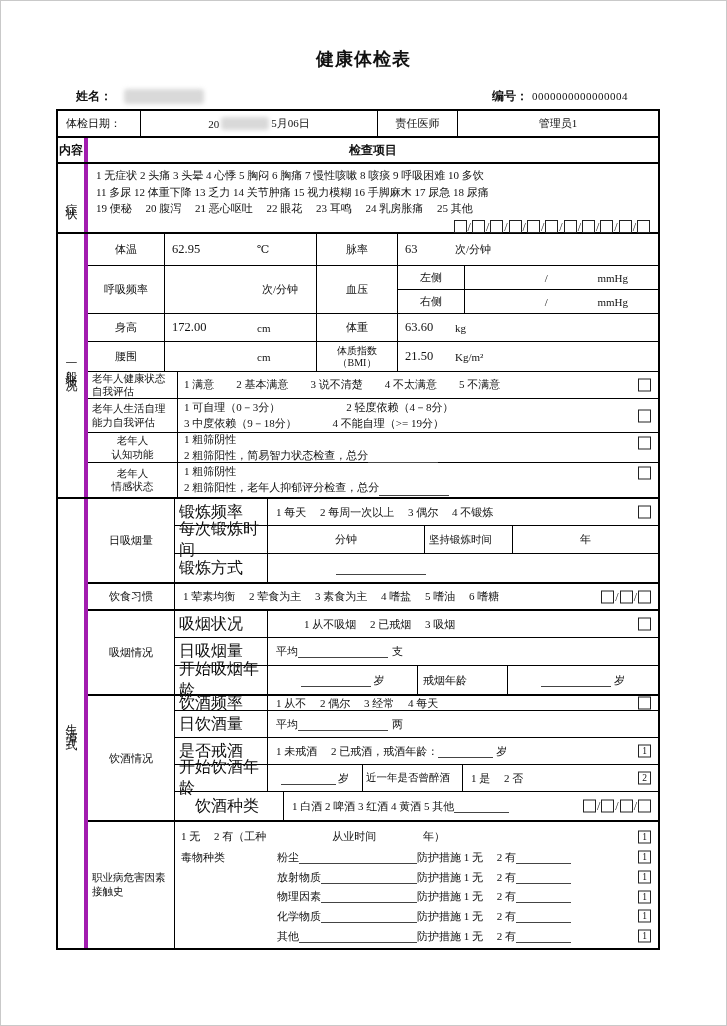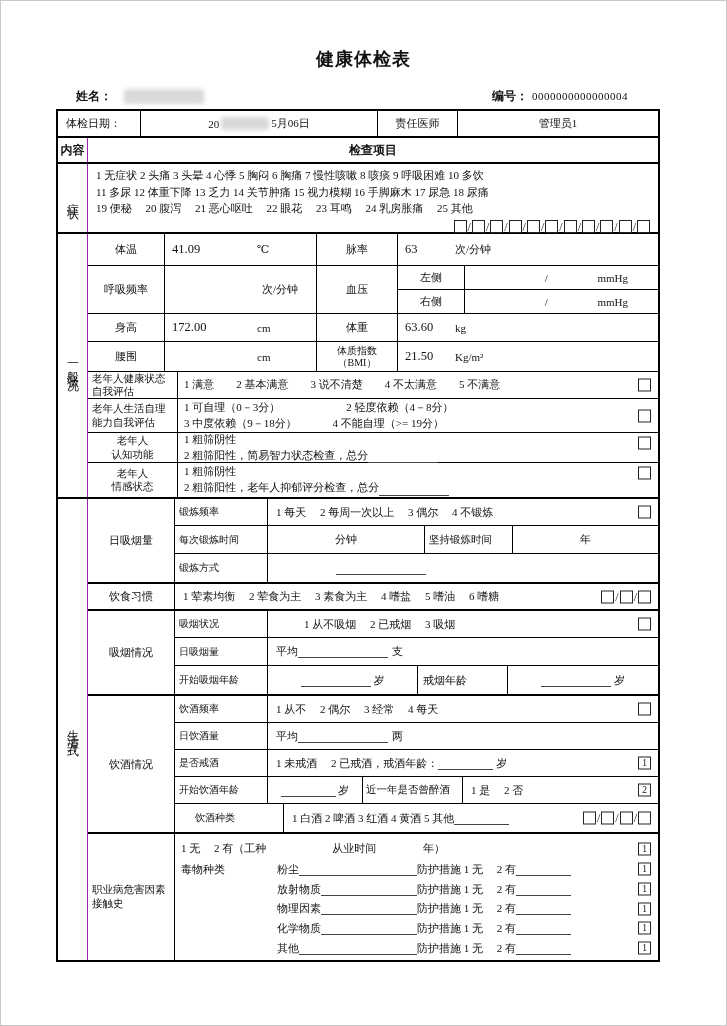--- a/index.html
+++ b/index.html
@@ -11,21 +11,21 @@
   .serial-group { margin-left:auto; margin-right:38px; display:flex; align-items:center; }
   .serial-val { font-size:11px; letter-spacing:.5px; margin-left:4px; }
 
   .outer { position:absolute; top:108px; left:55px; width:604px; border:2px solid #000; background:#fff; font-size:11px; }
 
   .htable { display:flex; height:27px; border-bottom:2px solid #000; }
   .htable > div { display:flex; align-items:center; border-right:1px solid #000; }
   .htable > div:last-child { border-right:none; }
 
   .mh { display:flex; height:26px; border-bottom:2px solid #000; font-weight:bold; font-size:12px; }
-  .vcol { width:30px; border-right:1px solid #a21caf; display:flex; align-items:center; justify-content:center; flex:0 0 30px; }
+  .vcol { width:30px; border-right:4px solid #a21caf; display:flex; align-items:center; justify-content:center; flex:0 0 30px; }
   .vtext { writing-mode:vertical-lr; text-orientation:upright; letter-spacing:5px; font-size:12px; }
   .cc { display:flex; align-items:center; justify-content:center; text-align:center; }
 
   .sec { display:flex; border-bottom:2px solid #000; }
   .seccol { flex:1; display:flex; flex-direction:column; min-width:0; }
   .r { display:flex; border-bottom:1px solid #000; }
   .r:last-child { border-bottom:none; }
   .cell { border-right:1px solid #000; display:flex; align-items:center; }
   .cell.last { border-right:none; }
   .pw { white-space:pre-wrap; }
@@ -52,21 +52,21 @@
   .cbrow i { font-style:normal; font-size:12px; }
 
   .bl { display:inline-block; border-bottom:1px solid #444; height:13px; vertical-align:bottom; } .w55{width:55px} .w70{width:70px} .w90{width:90px}
 
   
   .grp { display:flex; border-bottom:2px solid #000; }
   .grp.last { border-bottom:none; }
   .glabel { flex:0 0 87px; border-right:1px solid #000; display:flex; align-items:center; justify-content:center; text-align:center; white-space:pre-wrap; line-height:1.35; }
   .glabel.left { justify-content:flex-start; text-align:left; padding-left:4px; font-size:10.5px; }
   .gcol { flex:1; display:flex; flex-direction:column; min-width:0; }
-  .slabel { flex:0 0 93px; border-right:1px solid #000; display:flex; align-items:center; padding-left:4px; font-size:10px; }
+  .slabel { flex:0 0 93px; border-right:1px solid #000; display:flex; align-items:center; padding-left:4px; font-size:16px; }
   .scontent { flex:1; display:flex; align-items:center; padding-left:8px; position:relative; }
   .sym-content { flex:1; padding:3px 6px 2px 8px; font-size:11px; line-height:1.5; }
   .sym-cbs { display:flex; justify-content:flex-end; margin-top:1px; padding-right:2px; }
 </style>
 </head>
 <body>
 
 <div class="sheet">
 
   <div class="title">健康体检表</div>
@@ -135,21 +135,21 @@
     </div>
 
     <div class="sec">
       <div class="vcol">
         <span class="vtext">一般状况</span>
       </div>
       <div class="seccol">
         <div class="r" style="height:32px;">
           <div class="cell vl1">体温</div>
           <div class="cell vv1">
-            <span class="num85">41.09</span>
+            <span class="num85">62.95</span>
             <span>℃</span>
           </div>
           <div class="cell vl2">脉率</div>
           <div class="cell vv2 last">
             <span class="num50">63</span>
             <span>次/分钟</span>
           </div>
         </div>
         <div class="r" style="height:48px;">
           <div class="cell vl1">呼吸频率</div>
@@ -314,21 +314,21 @@
                 <span class="bl w70"></span>
                 <span style="margin-left:3px;">岁</span>
               </div>
             </div>
           </div>
         </div>
 
         <div class="grp">
           <div class="glabel">饮酒情况</div>
           <div class="gcol">
-            <div class="r" style="height:27px;">
+            <div class="r" style="height:15px;">
               <div class="slabel">饮酒频率</div>
               <div class="scontent">
                 <span class="pw">1 从不　 2 偶尔　 3 经常　 4 每天</span>
                 <span class="rowcb cb"></span>
               </div>
             </div>
             <div class="r" style="height:27px;">
               <div class="slabel">日饮酒量</div>
               <div class="scontent">
                 <span>平均</span>

